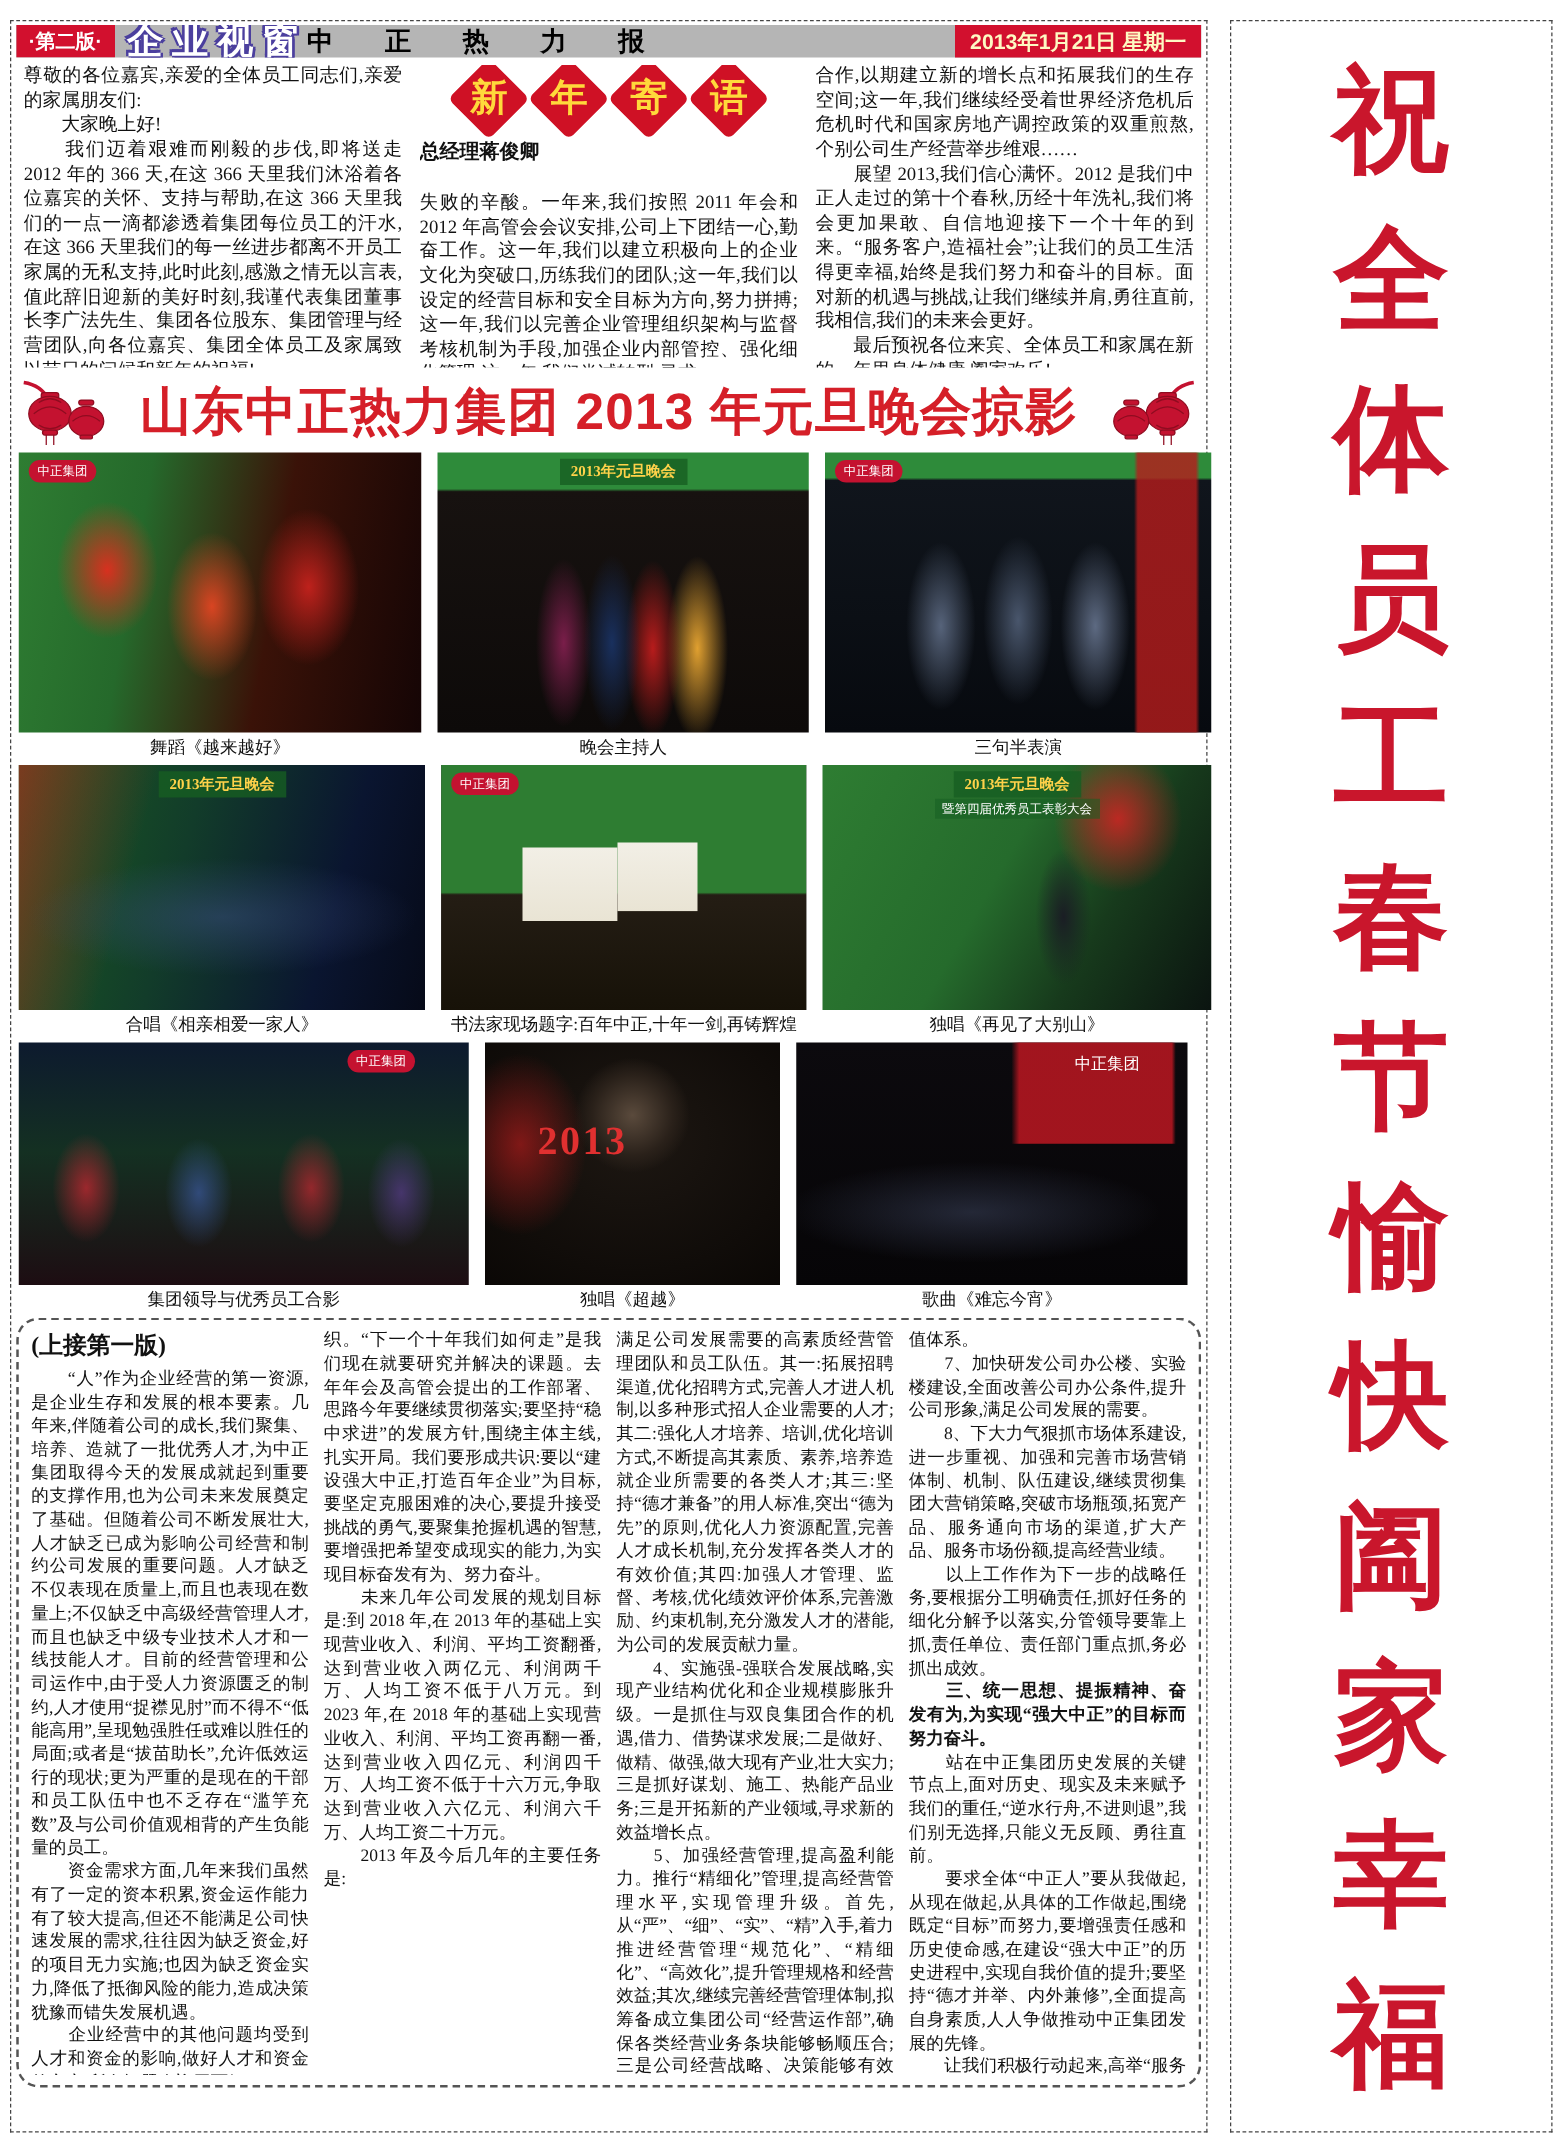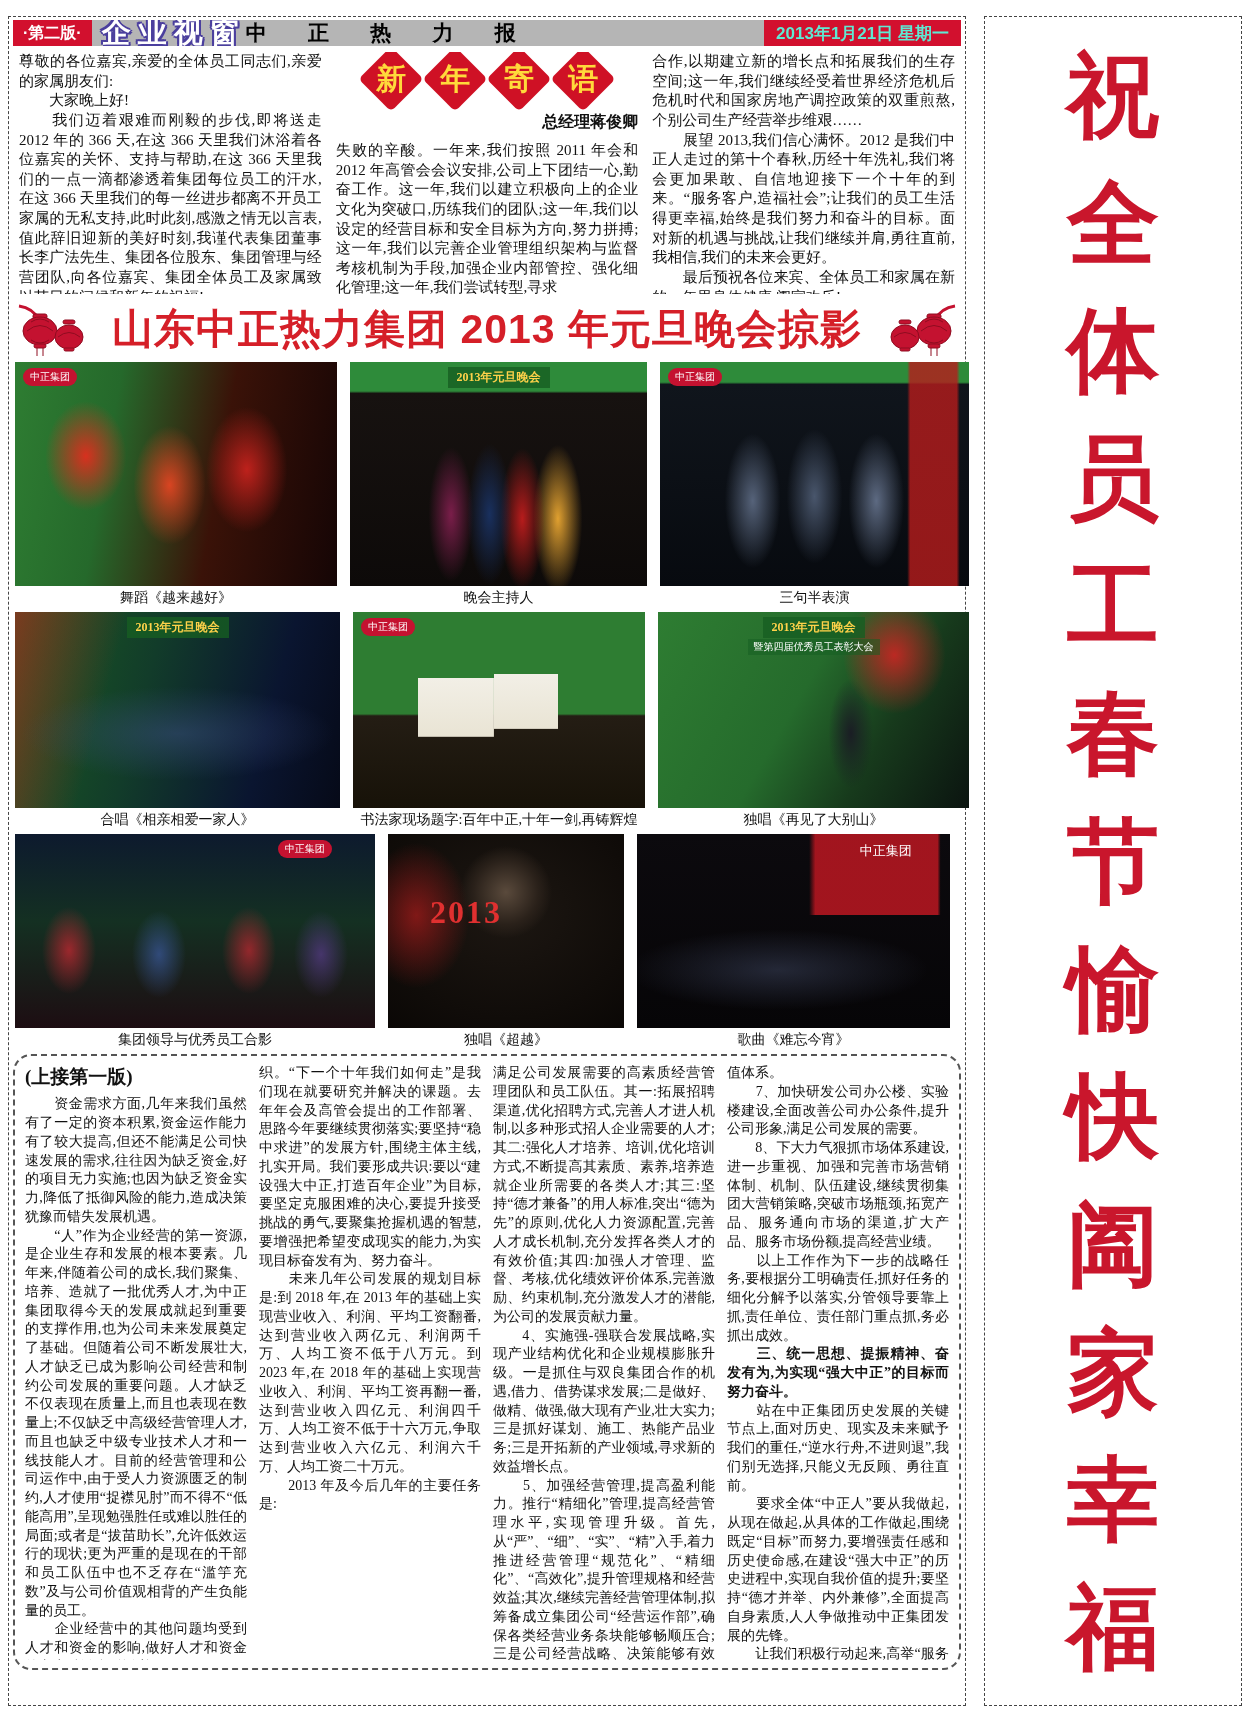--- a/index.html
+++ b/index.html
@@ -26,33 +26,33 @@
   .edition-box{background:var(--red);color:#fff;font-weight:bold;font-size:16px;
     padding:0 10px;height:100%;display:flex;align-items:center;
     font-family:"Liberation Sans", sans-serif;white-space:nowrap;}
   .section-title{font-size:29px;font-weight:bold;color:#fff;letter-spacing:7px;margin-left:10px;
     font-family:"Liberation Sans", sans-serif;white-space:nowrap;
     text-shadow:-2px 0 var(--outline_purple),2px 0 var(--outline_purple),
       0 -2px var(--outline_purple),0 2px var(--outline_purple),
       2px 2px var(--outline_purple),-2px -2px var(--outline_purple);}
   .paper-title{flex:1;font-size:21px;font-weight:bold;letter-spacing:18px;
     color:#000;white-space:nowrap;}
-  .date-box{background:var(--red);color:#5eead4;font-weight:bold;font-size:17px;
+  .date-box{background:var(--red);color:#fef9c3;font-weight:bold;font-size:17px;
     padding:16px 12px;height:100%;display:flex;align-items:center;
     font-family:"Liberation Sans", sans-serif;white-space:nowrap;}
   
   .top-section{display:flex;gap:14px;padding:6px 6px 2px 6px;height:242px;overflow:hidden;}
   .top-col{flex:1;font-size:15px;line-height:1.31;text-align:justify;overflow:hidden;}
   .top-col p{margin:0;}
   .ny-head{display:flex;justify-content:center;gap:18px;margin:4px 0 10px;}
   .diamond{width:46px;height:46px;background:var(--diamond_red);transform:rotate(45deg);
     display:flex;align-items:center;justify-content:center;border-radius:5px;}
   .diamond i{transform:rotate(-45deg);font-style:normal;color:var(--diamond_char);
     font-weight:bold;font-size:30px;font-family:"DejaVu Serif", serif;}
-  .ny-author{text-align:right;font-weight:bold;font-size:16px;margin:2px 0 8px;}
+  .ny-author{text-align:left;font-weight:bold;font-size:16px;margin:2px 0 20px;}
   
   .gallery-banner{height:66px;display:flex;align-items:center;justify-content:space-between;gap:10px;overflow:hidden;}
   .gallery-title{color:var(--banner_red);font-size:41px;font-weight:bold;letter-spacing:1px;
     font-family:"Liberation Sans", sans-serif;white-space:nowrap;}
   .lantern{flex:none;}
   
   .photo-row{display:flex;gap:13px;padding:0 2px;margin-bottom:5px;}
   .photo{margin:0;flex:none;}
   .photo .ph{width:100%;position:relative;overflow:hidden;background:#111;}
   .row1 .ph{height:224px;} .row2 .ph{height:196px;} .row3 .ph{height:194px;}
@@ -266,22 +266,22 @@
           <span class="ph-logo">中正集团</span>
         </div>
         <figcaption class="cap">歌曲《难忘今宵》</figcaption>
       </figure>
     </div>
 
   <div class="continued">
     <div class="cont-col">
       <h3 class="cont-tag">(上接第一版)</h3>
       <div>
+          <p>　　“人”作为企业经营的第一资源,是企业生存和发展的根本要素。几年来,伴随着公司的成长,我们聚集、培养、造就了一批优秀人才,为中正集团取得今天的发展成就起到重要的支撑作用,也为公司未来发展奠定了基础。但随着公司不断发展壮大,人才缺乏已成为影响公司经营和制约公司发展的重要问题。人才缺乏不仅表现在质量上,而且也表现在数量上;不仅缺乏中高级经营管理人才,而且也缺乏中级专业技术人才和一线技能人才。目前的经营管理和公司运作中,由于受人力资源匮乏的制约,人才使用“捉襟见肘”而不得不“低能高用”,呈现勉强胜任或难以胜任的局面;或者是“拔苗助长”,允许低效运行的现状;更为严重的是现在的干部和员工队伍中也不乏存在“滥竽充数”及与公司价值观相背的产生负能量的员工。</p>
           <p>　　资金需求方面,几年来我们虽然有了一定的资本积累,资金运作能力有了较大提高,但还不能满足公司快速发展的需求,往往因为缺乏资金,好的项目无力实施;也因为缺乏资金实力,降低了抵御风险的能力,造成决策犹豫而错失发展机遇。</p>
-          <p>　　“人”作为企业经营的第一资源,是企业生存和发展的根本要素。几年来,伴随着公司的成长,我们聚集、培养、造就了一批优秀人才,为中正集团取得今天的发展成就起到重要的支撑作用,也为公司未来发展奠定了基础。但随着公司不断发展壮大,人才缺乏已成为影响公司经营和制约公司发展的重要问题。人才缺乏不仅表现在质量上,而且也表现在数量上;不仅缺乏中高级经营管理人才,而且也缺乏中级专业技术人才和一线技能人才。目前的经营管理和公司运作中,由于受人力资源匮乏的制约,人才使用“捉襟见肘”而不得不“低能高用”,呈现勉强胜任或难以胜任的局面;或者是“拔苗助长”,允许低效运行的现状;更为严重的是现在的干部和员工队伍中也不乏存在“滥竽充数”及与公司价值观相背的产生负能量的员工。</p>
           <p>　　企业经营中的其他问题均受到人才和资金的影响,做好人才和资金的文章,所有问题会迎刃而解。</p>
         </div>
     </div>
     <div class="cont-col">
         <p>织。“下一个十年我们如何走”是我们现在就要研究并解决的课题。去年年会及高管会提出的工作部署、思路今年要继续贯彻落实;要坚持“稳中求进”的发展方针,围绕主体主线,扎实开局。我们要形成共识:要以“建设强大中正,打造百年企业”为目标,要坚定克服困难的决心,要提升接受挑战的勇气,要聚集抢握机遇的智慧,要增强把希望变成现实的能力,为实现目标奋发有为、努力奋斗。</p>
         <p>　　未来几年公司发展的规划目标是:到 2018 年,在 2013 年的基础上实现营业收入、利润、平均工资翻番,达到营业收入两亿元、利润两千万、人均工资不低于八万元。到 2023 年,在 2018 年的基础上实现营业收入、利润、平均工资再翻一番,达到营业收入四亿元、利润四千万、人均工资不低于十六万元,争取达到营业收入六亿元、利润六千万、人均工资二十万元。</p>
         <p>　　2013 年及今后几年的主要任务是:</p>
       </div>
     <div class="cont-col">
         <p>满足公司发展需要的高素质经营管理团队和员工队伍。其一:拓展招聘渠道,优化招聘方式,完善人才进人机制,以多种形式招人企业需要的人才;其二:强化人才培养、培训,优化培训方式,不断提高其素质、素养,培养造就企业所需要的各类人才;其三:坚持“德才兼备”的用人标准,突出“德为先”的原则,优化人力资源配置,完善人才成长机制,充分发挥各类人才的有效价值;其四:加强人才管理、监督、考核,优化绩效评价体系,完善激励、约束机制,充分激发人才的潜能,为公司的发展贡献力量。</p>

